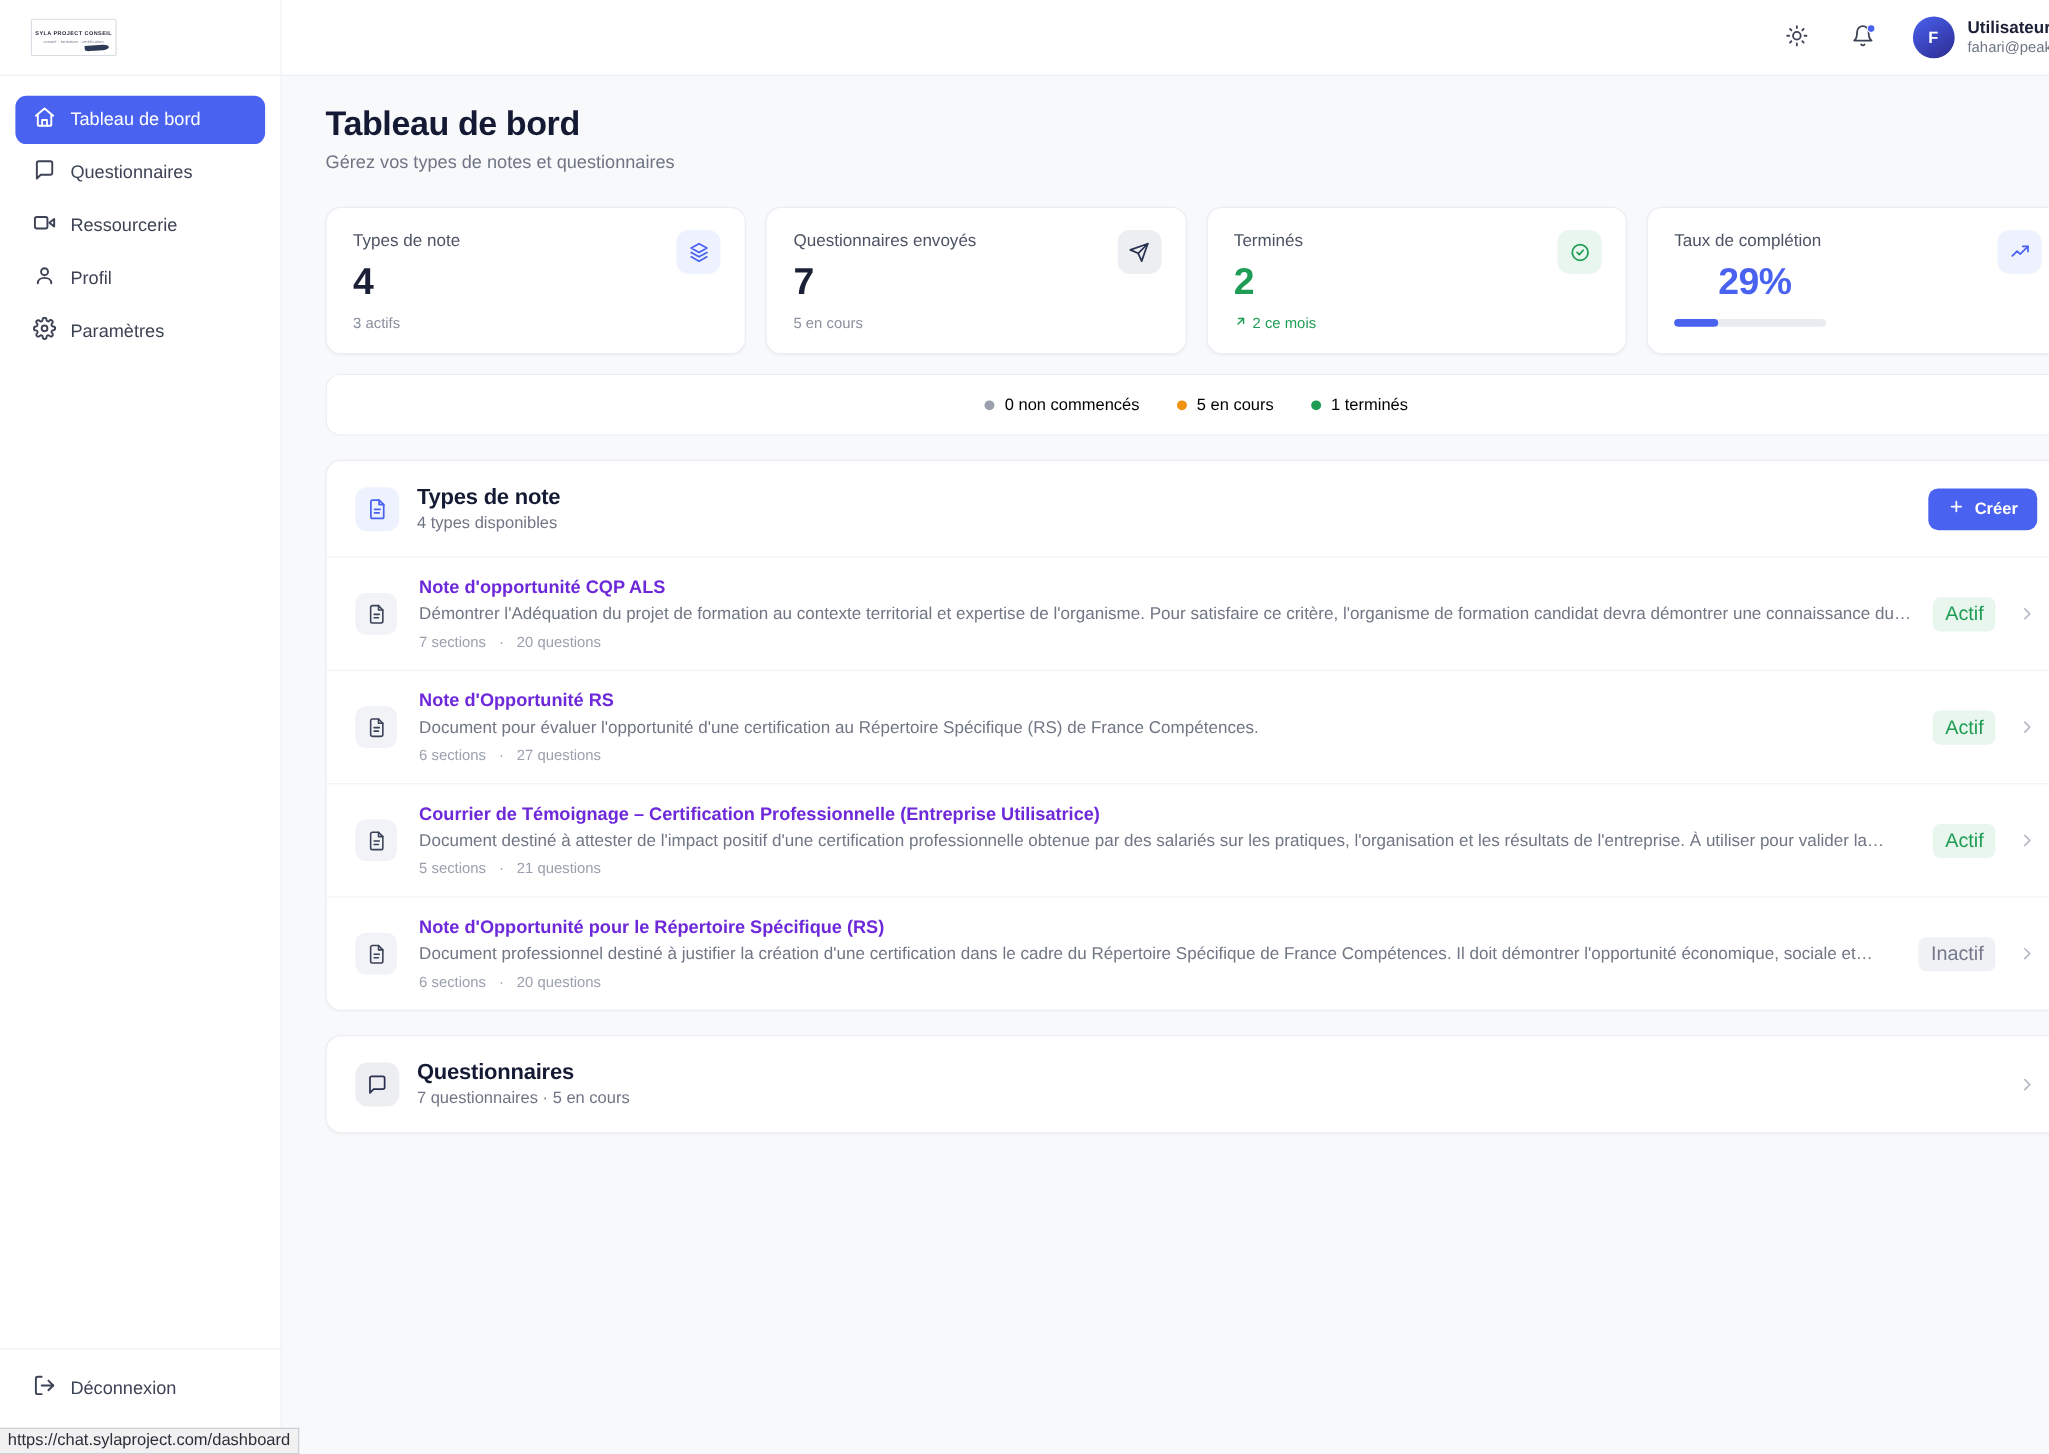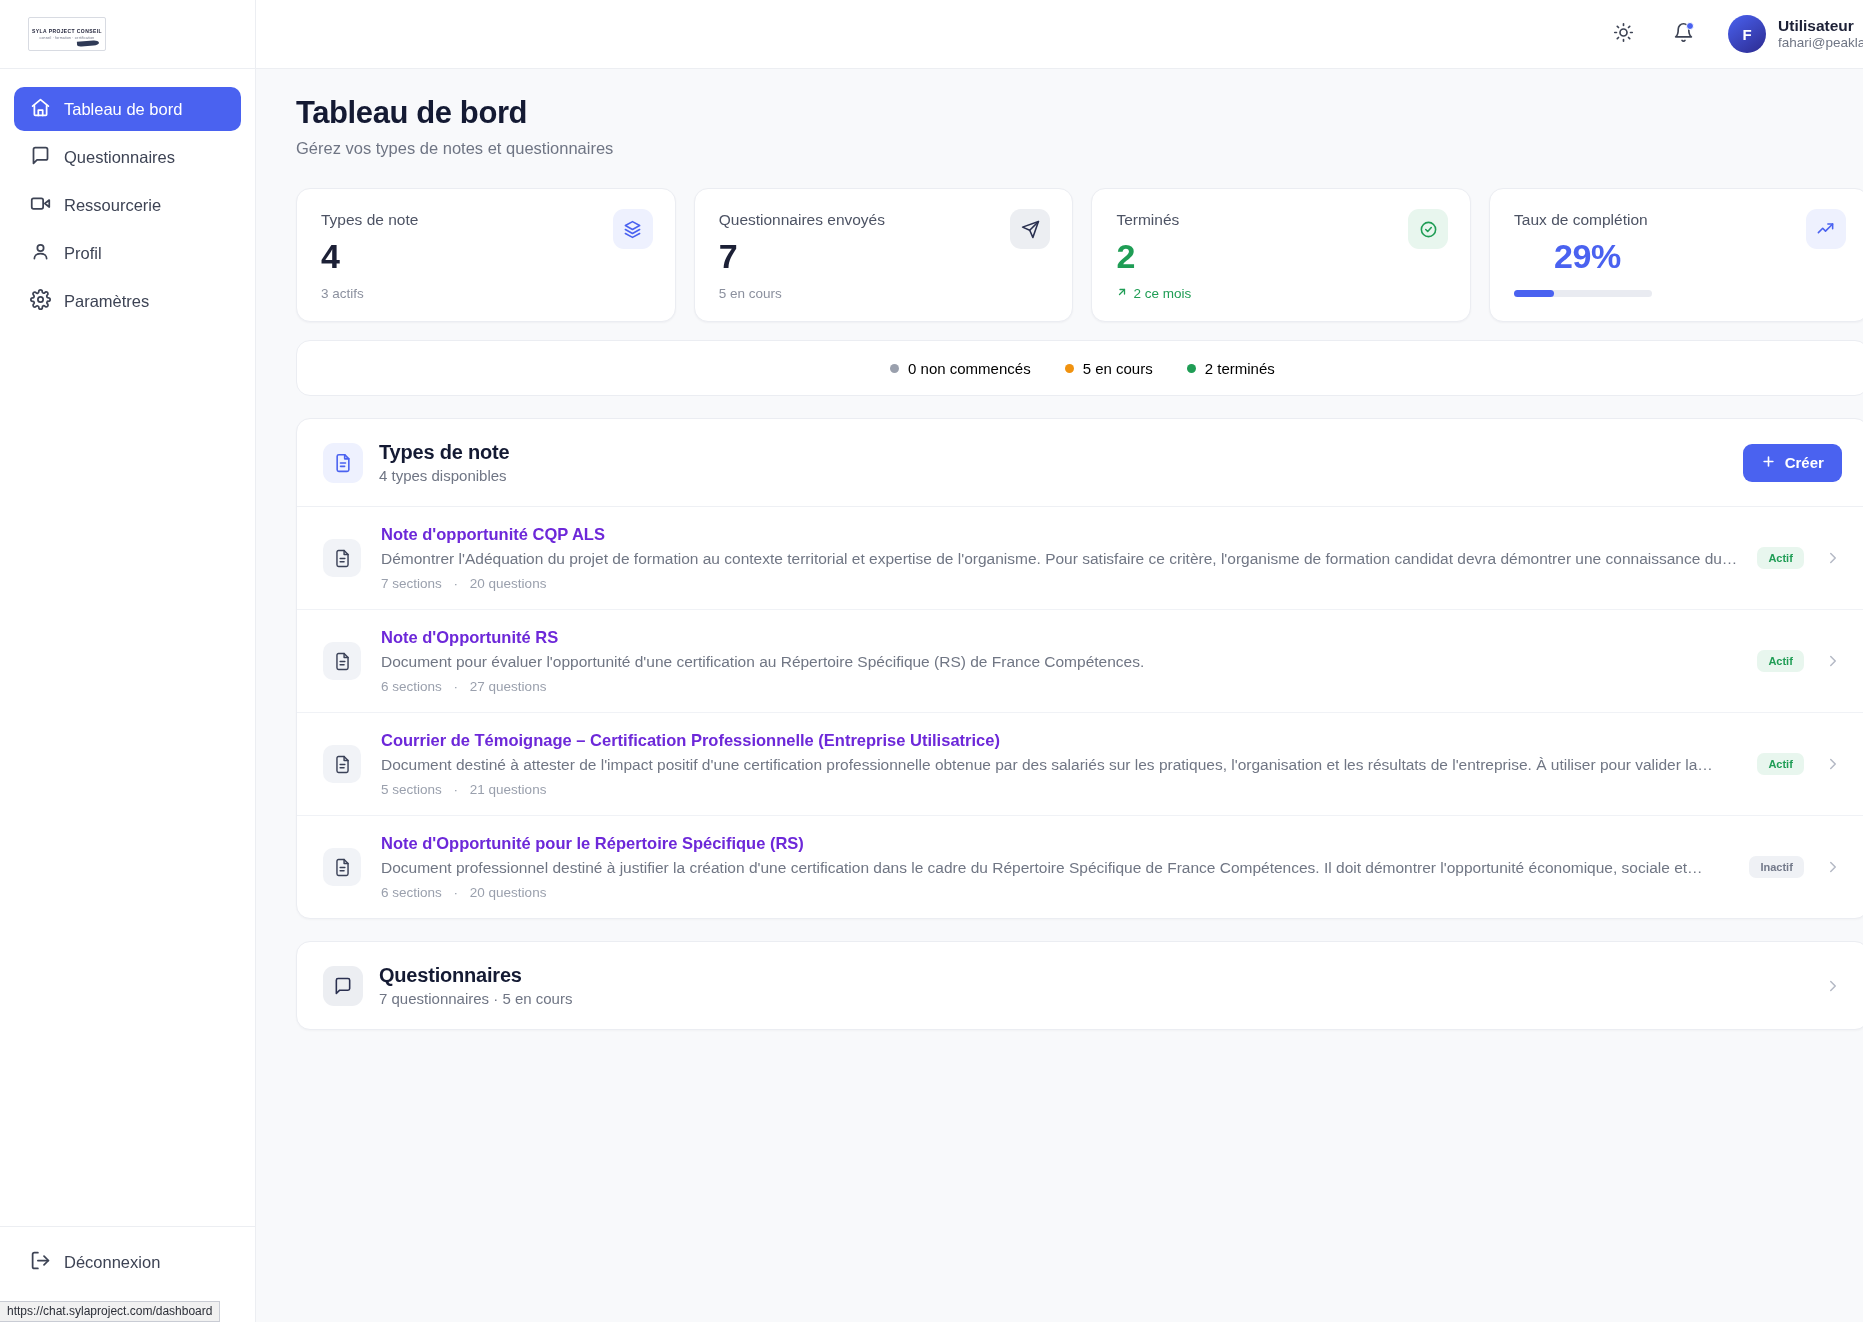--- a/index.html
+++ b/index.html
@@ -54,21 +54,21 @@
     border-top: 1px solid #eceef2; padding: 16px 14px 41px 14px;
   }
   .logout-item {
     display: flex; align-items: center; gap: 13px;
     padding: 0 16px; height: 38px; color: #3d4354;
     font-size: 16.5px; cursor: pointer; border-radius: 10px;
   }
   .status-url {
     position: absolute; left: 0; bottom: 0;
     background: #f1f1f1; border: 1px solid #c9ccd4; border-left: none;
-    font-size: 12px; color: #2c2f38; padding: 2px 7px 3px 7px;
+    font-size: 15px; color: #2c2f38; padding: 2px 7px 3px 7px;
     font-family: "Liberation Sans", sans-serif; white-space: nowrap;
     z-index: 50;
   }
 
   
   .main { flex: 1; height: 1322px; display: flex; flex-direction: column; background: #f8f9fb; }
   .topbar {
     height: 69px; background: #ffffff; border-bottom: 1px solid #eceef2;
     display: flex; align-items: center; justify-content: flex-end;
     padding-right: 24px; gap: 22px;
@@ -168,21 +168,21 @@
   }
   .row-body { flex: 1; min-width: 0; }
   .row-title { font-size: 16.5px; font-weight: 700; color: #6d28d9; }
   .row-desc {
     font-size: 15.5px; color: #707684; margin-top: 6px;
     white-space: nowrap; overflow: hidden; text-overflow: ellipsis;
   }
   .row-meta { font-size: 13.5px; color: #9aa0ad; margin-top: 8px; }
   .row-meta .sep { margin: 0 8px; }
   .badge {
-    font-size: 11px; font-weight: 700; border-radius: 7px;
+    font-size: 18px; font-weight: 400; border-radius: 7px;
     padding: 5px 11px; white-space: nowrap;
   }
   .badge-active { background: #e8f6ee; color: #1f9d55; }
   .badge-inactive { background: #eff1f5; color: #73798a; }
   .chev { color: #b4b9c5; display: flex; align-items: center; }
 
   .link-card {
     margin-top: 22px; background: #fff; border: 1px solid #ebedf2; border-radius: 14px;
     display: flex; align-items: center; justify-content: space-between;
     padding: 22px 26px; cursor: pointer; box-shadow: 0 1px 2px rgba(18,22,45,.03);
@@ -364,21 +364,21 @@
         <div class="legend-item">
           <span class="dot" id="dot0" style="background: rgb(154, 160, 173);"></span>
           <span>0 non commencés</span>
         </div>
         <div class="legend-item">
           <span class="dot" id="dot1" style="background: rgb(240, 146, 15);"></span>
           <span>5 en cours</span>
         </div>
         <div class="legend-item">
           <span class="dot" id="dot2" style="background: rgb(31, 157, 85);"></span>
-          <span>2 terminés</span>
+          <span>1 terminés</span>
         </div>
       </section>
 
       <section class="panel">
         <div class="panel-head">
           <div class="panel-head-left">
             <div class="panel-icon pi-indigo">
               <svg width="20" height="20" viewBox="0 0 24 24" fill="none" stroke="currentColor" stroke-width="1.9" stroke-linecap="round" stroke-linejoin="round">
                   <path d="M14 2H7a2 2 0 0 0-2 2v16a2 2 0 0 0 2 2h10a2 2 0 0 0 2-2V7z"></path>
                   <path d="M14 2v5h5"></path>

